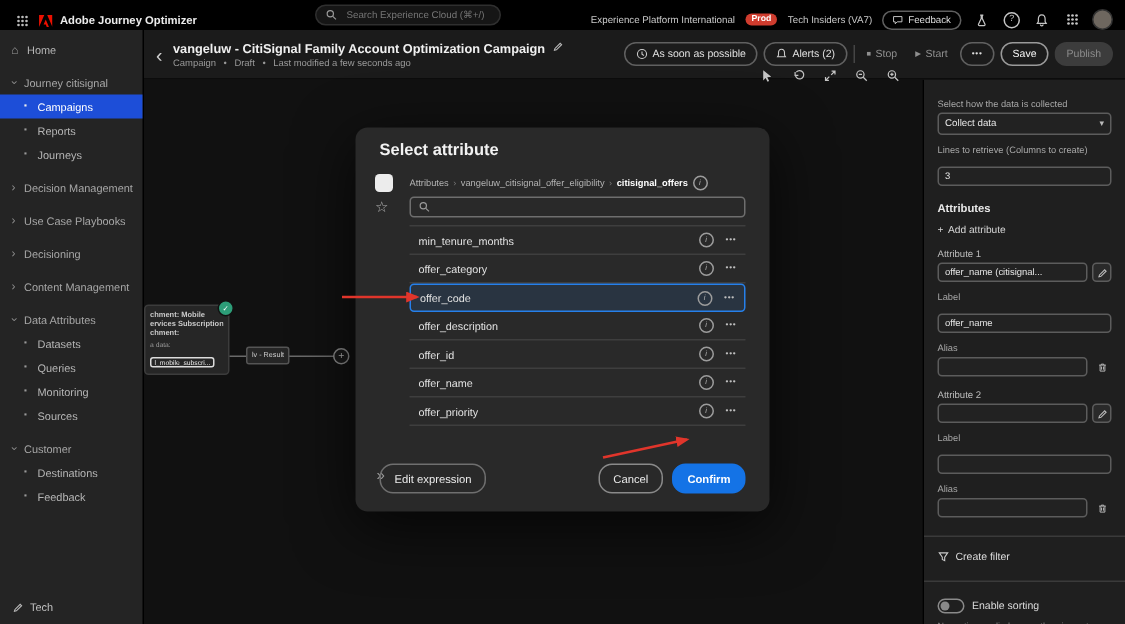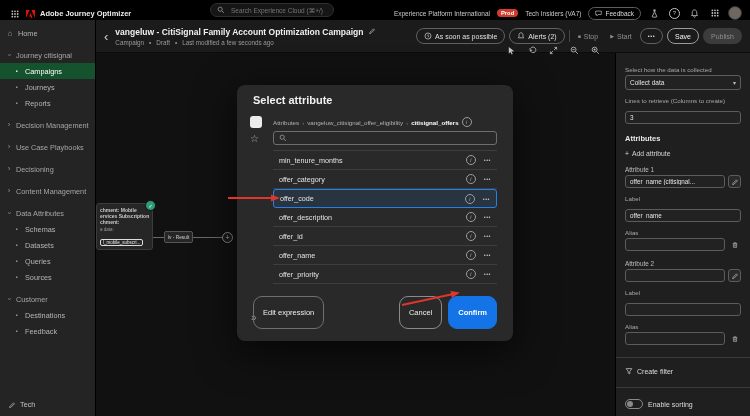--- a/index.html
+++ b/index.html
@@ -30,21 +30,21 @@
                display:flex;align-items:center;justify-content:center}
   .avatar{width:12px;height:12px;border-radius:50%;background:#6e675f;border:1px solid #333;cursor:pointer}
 
   
   .sidebar{position:absolute;left:0;top:20px;width:96px;height:396px;background:#242424;
            border-right:1px solid #000;z-index:20;padding-top:5px;box-sizing:border-box}
   .nav-row{display:flex;align-items:center;gap:4px;height:16px;padding:0 6px;color:#b5b5b5;
            font-size:7.3px;cursor:pointer;white-space:nowrap;overflow:hidden}
   .nav-row.group{margin-top:6px;color:#a6a6a6}
   .nav-row.sub{padding-left:13px}
-  .nav-row.selected{background:#14532d;color:#fff}
+  .nav-row.selected{background:#1d4ed8;color:#fff}
   .chev{display:inline-block;font-size:8px;color:#8d8d8d;width:6px;line-height:1;text-align:center}
   .chev.down{transform:rotate(90deg)}
   .nav-ic{font-size:5.5px;color:#9a9a9a;width:8px;text-align:center}
   .nav-row.selected .nav-ic{color:#eee}
   .sidebar-edit{position:absolute;left:8px;bottom:7px;display:flex;gap:4px;align-items:center;
                 font-size:7.3px;color:#c0c0c0;cursor:pointer}
 
   
   .pheader{position:absolute;left:96px;top:20px;width:654px;height:33px;background:#1b1b1b;
            display:flex;align-items:center;padding:0 8px;gap:7px;box-sizing:border-box;z-index:15;
@@ -122,21 +122,21 @@
   .m-search input{flex:1;background:transparent;border:none;outline:none;color:#ddd;font-size:6.5px;min-width:0}
   .m-list{margin-top:5px;border-top:1px solid #3e3e3e}
   .m-row{display:flex;align-items:center;height:19px;padding:0 6px;border-bottom:1px solid #3e3e3e;
          font-size:7.2px;color:#e2e2e2;cursor:pointer;box-sizing:border-box}
   .m-row.sel{border:1.5px solid #2680eb;border-radius:3px;background:rgba(38,128,235,.12)}
   .row-right{margin-left:auto;display:flex;align-items:center;gap:8px}
   .info-i{width:8px;height:8px;border:1px solid #9c9c9c;border-radius:50%;color:#b5b5b5;font-size:5px;
           display:flex;align-items:center;justify-content:center;font-style:italic;flex:none;cursor:pointer}
   .dots{color:#c0c0c0;font-size:5.5px;letter-spacing:.5px;cursor:pointer}
   .m-footer{position:absolute;left:16px;right:16px;bottom:12px;display:flex;align-items:center;gap:6px}
-  .m-btn{height:33px;padding:0 9px;border:1px solid #8a8a8a;border-radius:9px;background:transparent;color:#ededed;
+  .m-btn{height:20px;padding:0 9px;border:1px solid #8a8a8a;border-radius:9px;background:transparent;color:#ededed;
          font-size:7.5px;display:inline-flex;align-items:center;white-space:nowrap}
   .m-btn.expr{margin-right:auto;border-color:#6f6f6f}
   .m-btn.confirm{background:#1473e6;border-color:#1473e6;color:#fff;font-weight:bold}
 
   .annot{position:absolute;left:0;top:0;z-index:60;pointer-events:none}
 </style>
 </head>
 <body>
 
 <div class="topbar">
@@ -227,25 +227,25 @@
   <div class="nav-row group">
     <span class="chev down">›</span>
     <span>Journey citisignal</span>
   </div>
   <div class="nav-row sub selected">
     <span class="nav-ic">▪</span>
     <span>Campaigns</span>
   </div>
   <div class="nav-row sub">
     <span class="nav-ic">▪</span>
+    <span>Reports</span>
+  </div>
+  <div class="nav-row sub">
+    <span class="nav-ic">▪</span>
     <span>Journeys</span>
-  </div>
-  <div class="nav-row sub">
-    <span class="nav-ic">▪</span>
-    <span>Reports</span>
   </div>
   <div class="nav-row group">
     <span class="chev">›</span>
     <span>Decision Management</span>
   </div>
   <div class="nav-row group">
     <span class="chev">›</span>
     <span>Use Case Playbooks</span>
   </div>
   <div class="nav-row group">
@@ -255,29 +255,29 @@
   <div class="nav-row group">
     <span class="chev">›</span>
     <span>Content Management</span>
   </div>
   <div class="nav-row group">
     <span class="chev down">›</span>
     <span>Data Attributes</span>
   </div>
   <div class="nav-row sub">
     <span class="nav-ic">▪</span>
-    <span>Schemas</span>
-  </div>
-  <div class="nav-row sub">
-    <span class="nav-ic">▪</span>
     <span>Datasets</span>
   </div>
   <div class="nav-row sub">
     <span class="nav-ic">▪</span>
     <span>Queries</span>
+  </div>
+  <div class="nav-row sub">
+    <span class="nav-ic">▪</span>
+    <span>Monitoring</span>
   </div>
   <div class="nav-row sub">
     <span class="nav-ic">▪</span>
     <span>Sources</span>
   </div>
   <div class="nav-row group">
     <span class="chev down">›</span>
     <span>Customer</span>
   </div>
   <div class="nav-row sub">

